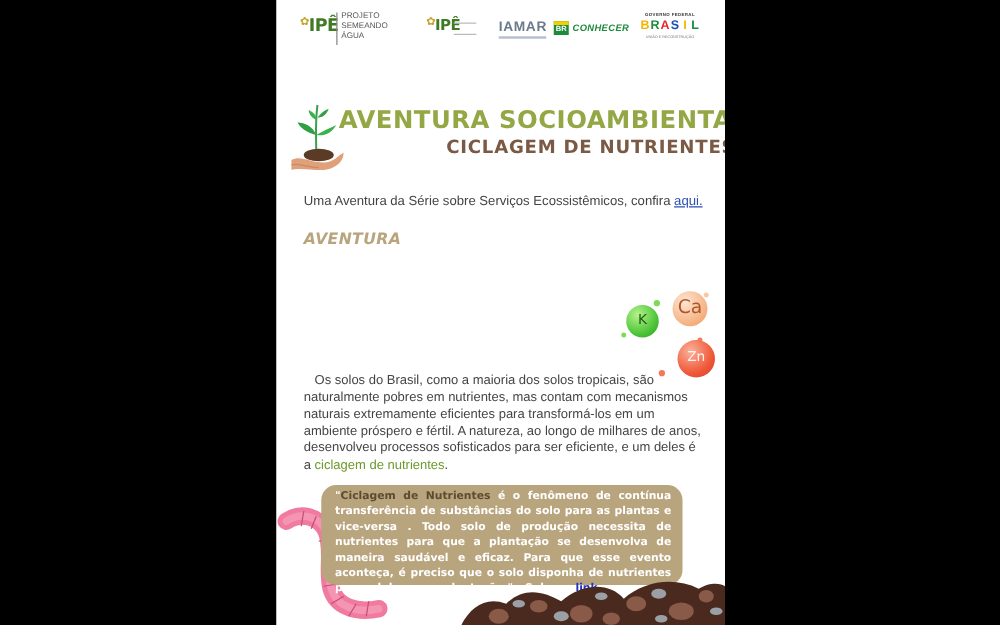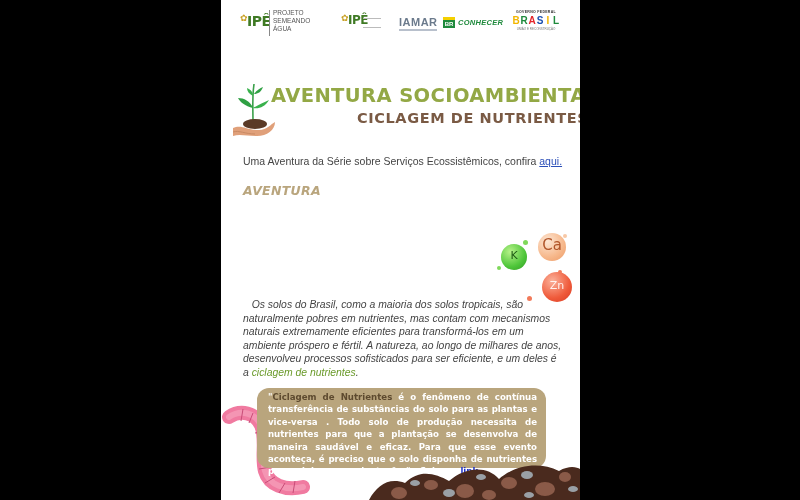--- a/index.html
+++ b/index.html
@@ -47,21 +47,21 @@
 
     .section-h {
       position: absolute; left: 22px; font-family: "DejaVu Sans", sans-serif;
       font-weight: bold; font-style: italic; font-size: 12.5px; color: #b9a57d; letter-spacing: 0.3px;
     }
     .sec-obj { top: 183px; }
     .sec-con { top: 268px; }
 
     .para { position: absolute; left: 22px; width: 320px; font-size: 10.4px; line-height: 13.5px; color: #444; }
     .para-obj { top: 213px; width: 312px; }
-    .para-con { top: 298px; font-style: italic; }
+    .para-con { top: 298px; }
     .para .green { color: #6a9a2a; }
 
     
     .bubble { position: absolute; border-radius: 50%; text-align: center; font-family: "DejaVu Sans", sans-serif; }
     .b-k { left: 280px; top: 244px; width: 26px; height: 26px; background: radial-gradient(circle at 35% 30%, #b7f28a, #4fc63a 60%, #2f9a22); color: #1d5a14; font-size: 11px; line-height: 24px; }
     .b-ca { left: 317px; top: 233px; width: 28px; height: 28px; background: radial-gradient(circle at 35% 30%, #fde6d3, #f6b78a 60%, #ec9a66); color: #b0552a; font-size: 15px; line-height: 25px; }
     .b-zn { left: 308px; top: 272px; width: 30px; height: 30px; background: radial-gradient(circle at 35% 30%, #fbb19a, #ef5a3a 60%, #d83a22); color: #fff2ee; font-size: 11px; line-height: 28px; margin-left: 13px; }
     .dot { position: absolute; border-radius: 50%; }
 
     

